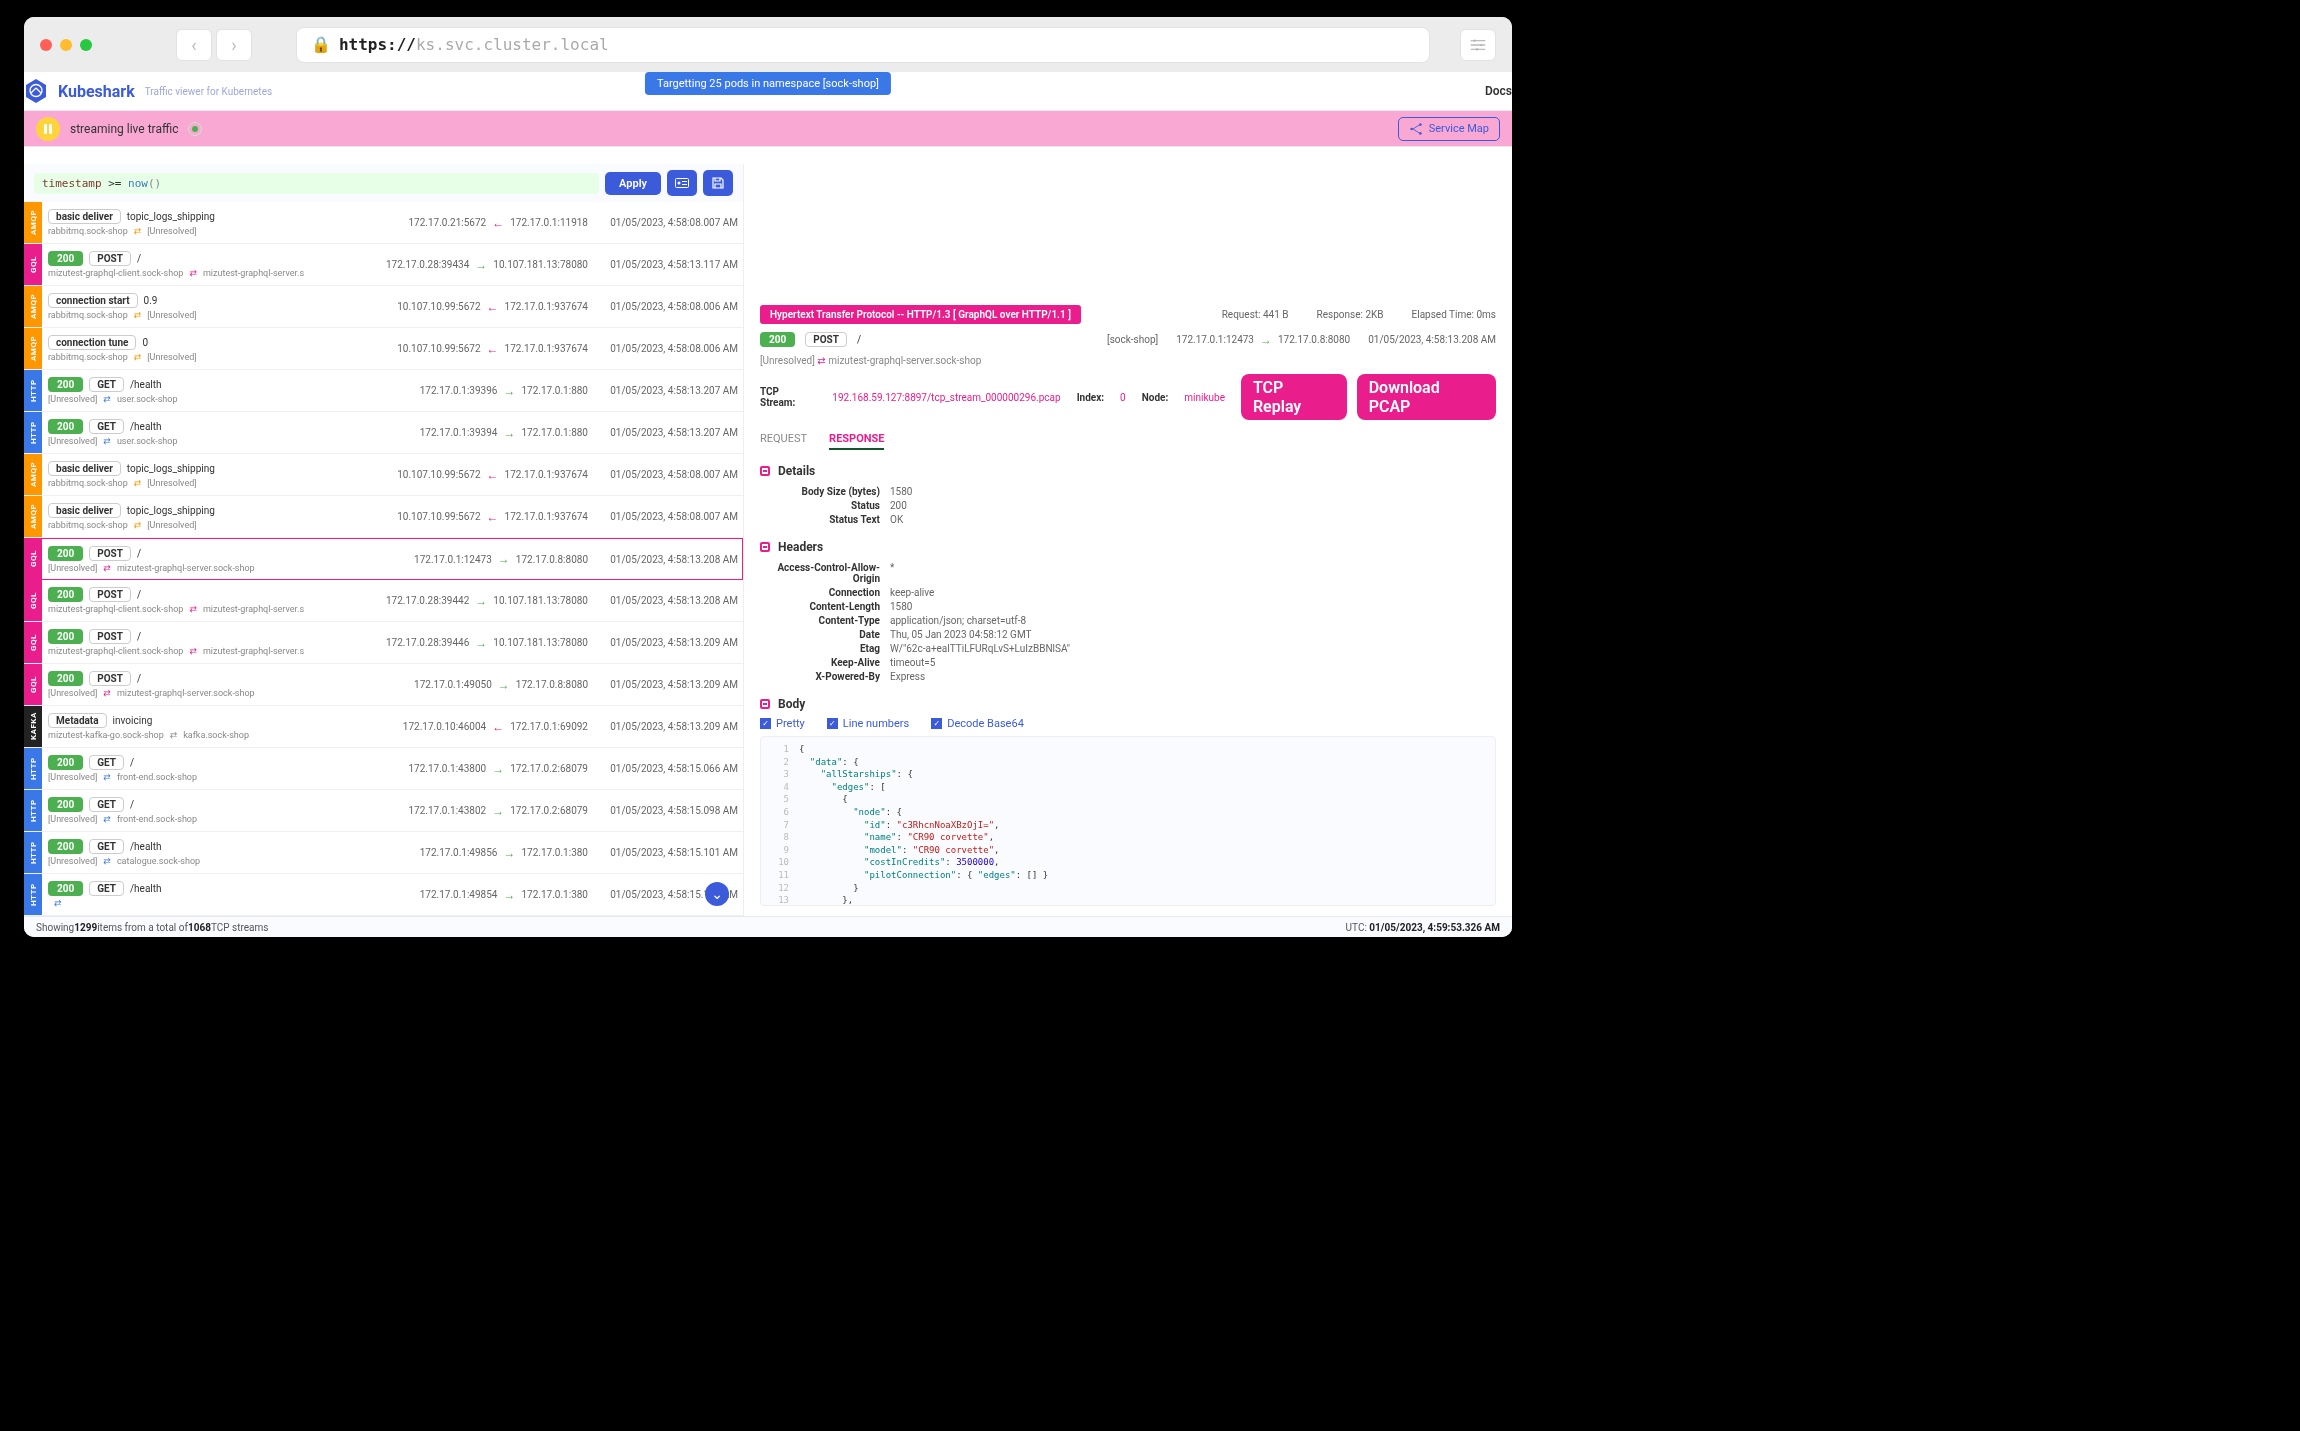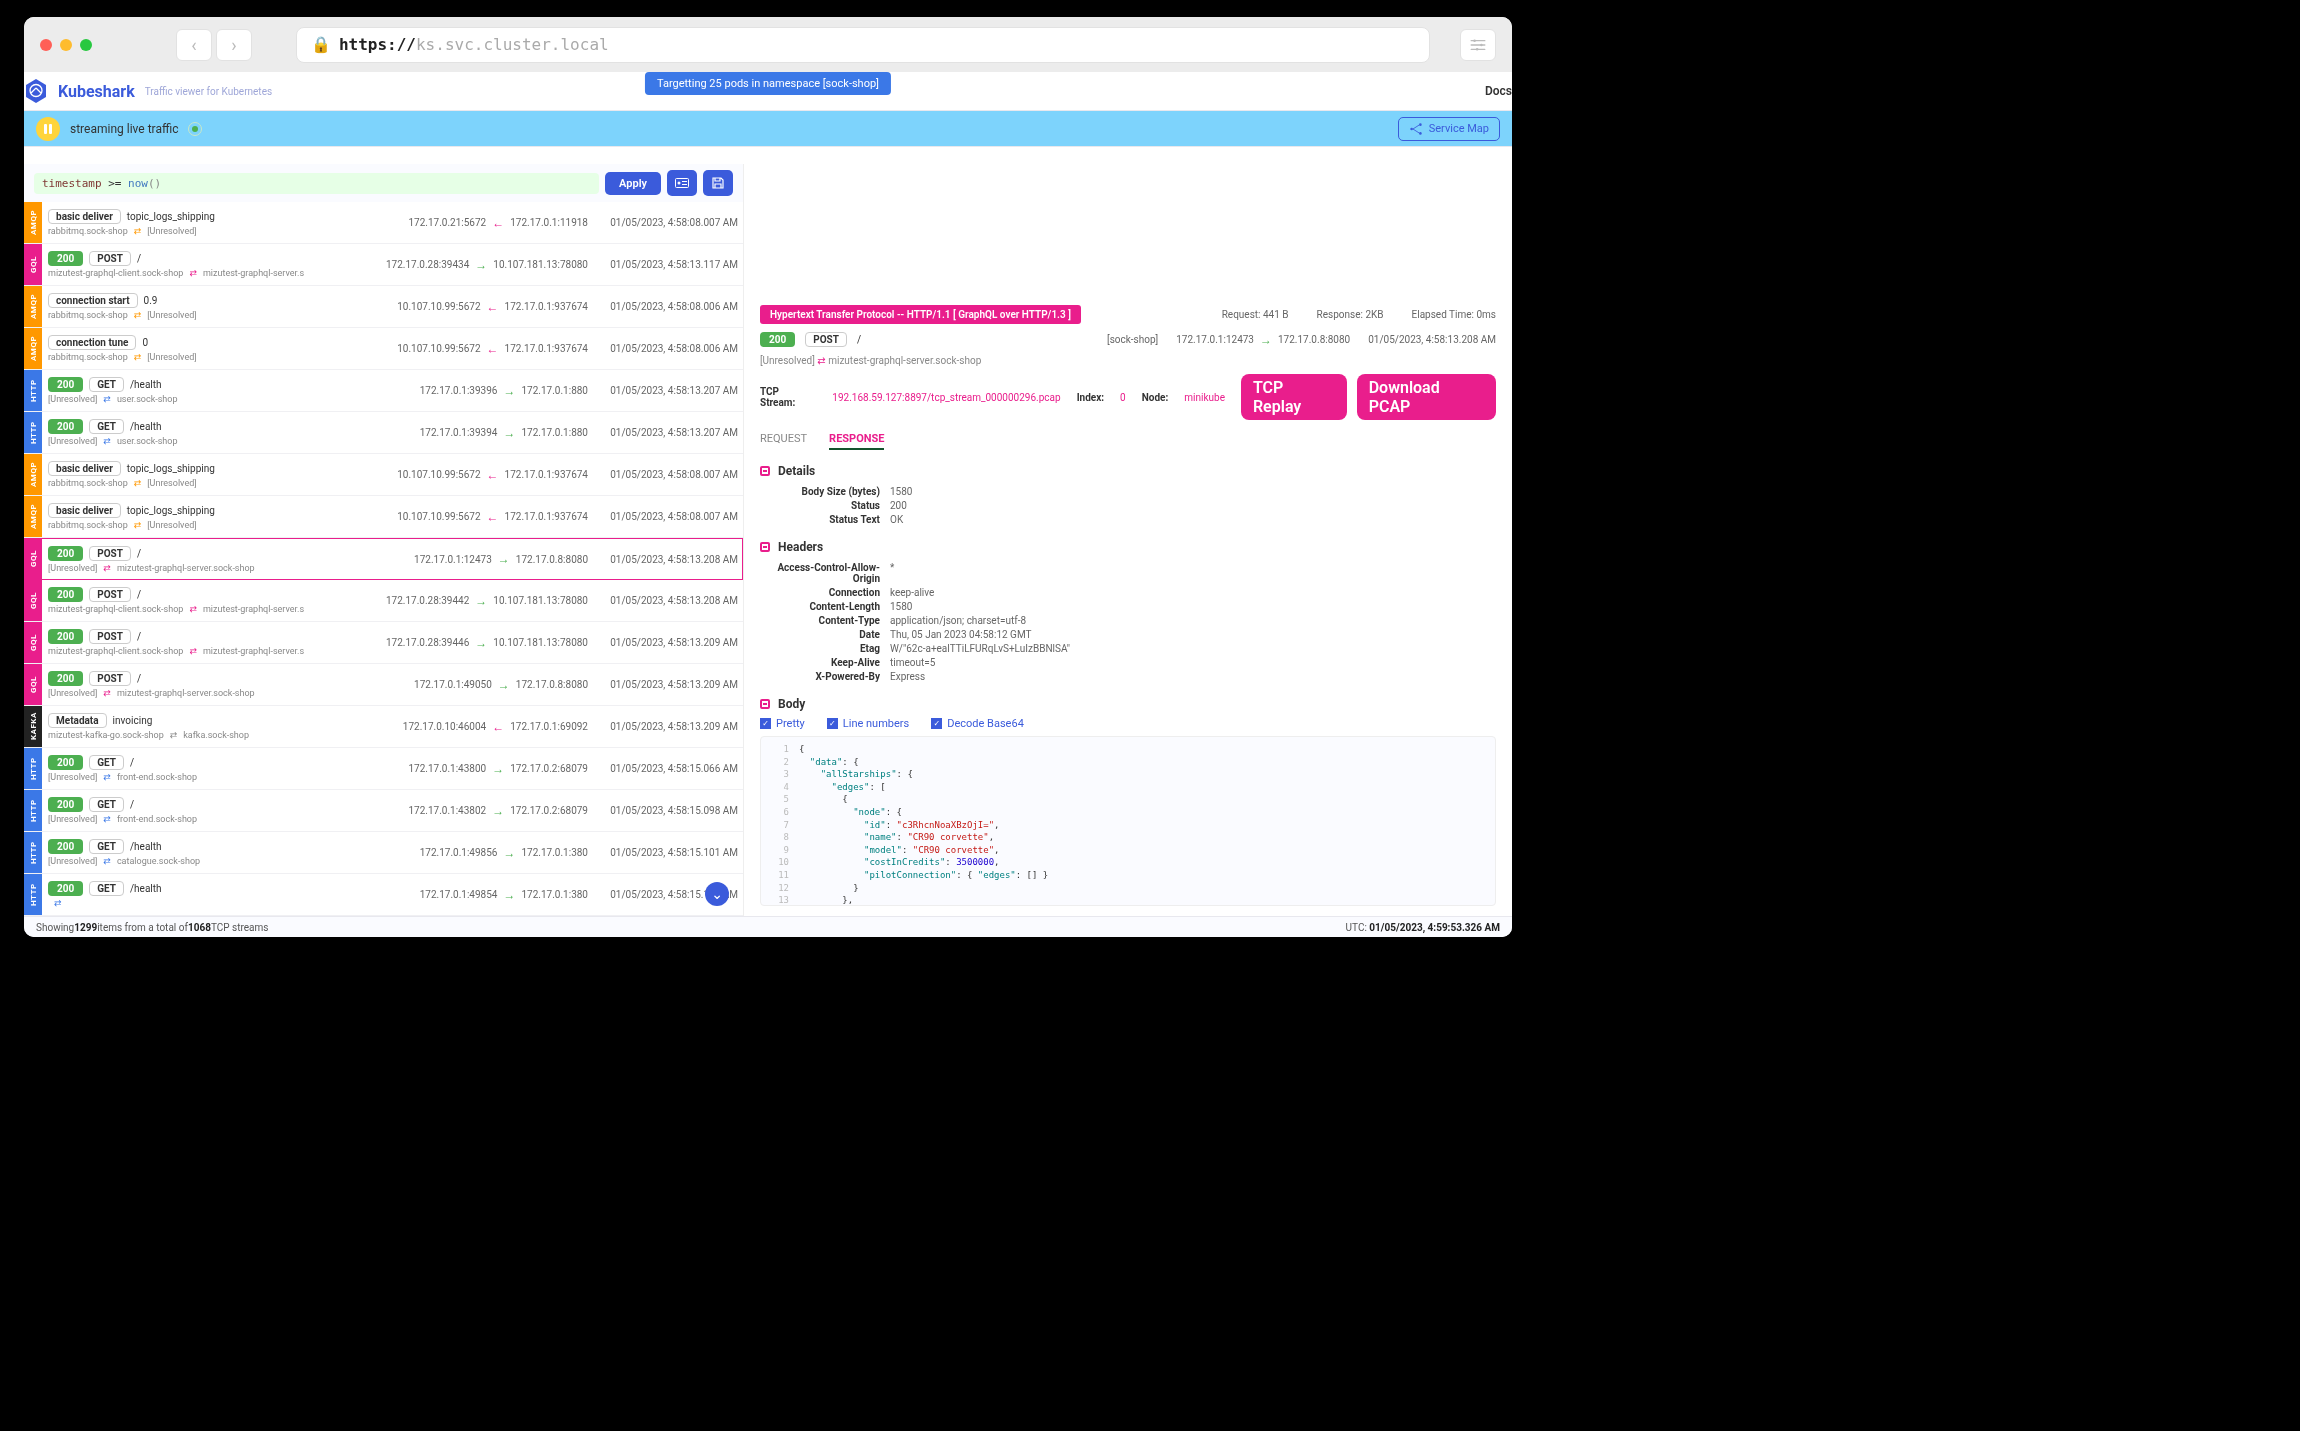--- a/index.html
+++ b/index.html
@@ -19,21 +19,21 @@
 .hamburger { width:36px; height:32px; background:#fff; border-radius:6px; display:flex; align-items:center; justify-content:center; border:1px solid #e2e2e2; margin-left:16px;}
 .hamburger svg { width:18px; height:12px; color:#bbb; }
 
 .header { height:38px; display:flex; align-items:center; padding:0 0; gap:10px; position:relative; }
 .logo-hex { width:24px; height:26px; }
 .brand { color:#3b5bdb; font-weight:700; font-size:16px; }
 .brand-sub { color:#9fa7d8; font-size:10px; }
 .badge-target { position:absolute; left:50%; transform:translateX(-50%); top:0px; background:#3b78e7; color:#fff; padding:5px 12px; border-radius:4px; font-size:11px; }
 .docs-link { margin-left:auto; color:#333; font-size:12px; font-weight:600; }
 
-.toolbar { height:37px; display:flex; align-items:center; padding:0 12px; gap:10px; background:#7dd3fc; border-top:1px solid #e8e8ee; border-bottom:1px solid #e8e8ee;}
+.toolbar { height:37px; display:flex; align-items:center; padding:0 12px; gap:10px; background:#f9a8d4; border-top:1px solid #e8e8ee; border-bottom:1px solid #e8e8ee;}
 .pause-btn { width:24px; height:24px; border-radius:50%; background:#ffd43b; display:flex; align-items:center; justify-content:center; }
 .pause-ic { display:flex; gap:2px; }
 .pause-ic span{ width:3px; height:10px; background:#fff; border-radius:1px;}
 .stream-lbl { font-size:12px; }
 .status-dot { width:14px; height:14px; border:1px solid #c7e8c7; border-radius:50%; display:inline-flex; align-items:center; justify-content:center; }
 .status-dot::after{content:"";width:6px;height:6px;background:#4caf50;border-radius:50%;}
 .svc-map-btn { margin-left:auto; border:1px solid #3b5bdb; color:#3b5bdb; padding:4px 10px; border-radius:5px; display:flex; align-items:center; gap:6px; font-size:11px; }
 
 .main { display:flex; height: calc(100% - 55px - 38px - 37px - 21px); align-items: flex-end; }
 .left { width:720px; display:flex; flex-direction:column; border-right:1px solid #eee;}
@@ -574,21 +574,21 @@
                 </div>
                 <div class="col-time">01/05/2023, 4:58:15.101 AM</div>
               </div>
             </div>
             <div class="down-fab">⌄</div>
   </div>
 </div>
 
 <div class="right">
   <div class="det-head">
-    <span class="det-proto-badge">Hypertext Transfer Protocol -- HTTP/1.1  [ GraphQL over HTTP/1.3 ]</span>
+    <span class="det-proto-badge">Hypertext Transfer Protocol -- HTTP/1.3  [ GraphQL over HTTP/1.1 ]</span>
     <div class="det-stats">
       <span>Request: 441 B</span>
       <span>Response: 2KB</span>
       <span>Elapsed Time: 0ms</span>
     </div>
   </div>
 
   <div class="det-line2">
     <span class="pill-200">200</span>
     <span class="pill-method">POST</span>

